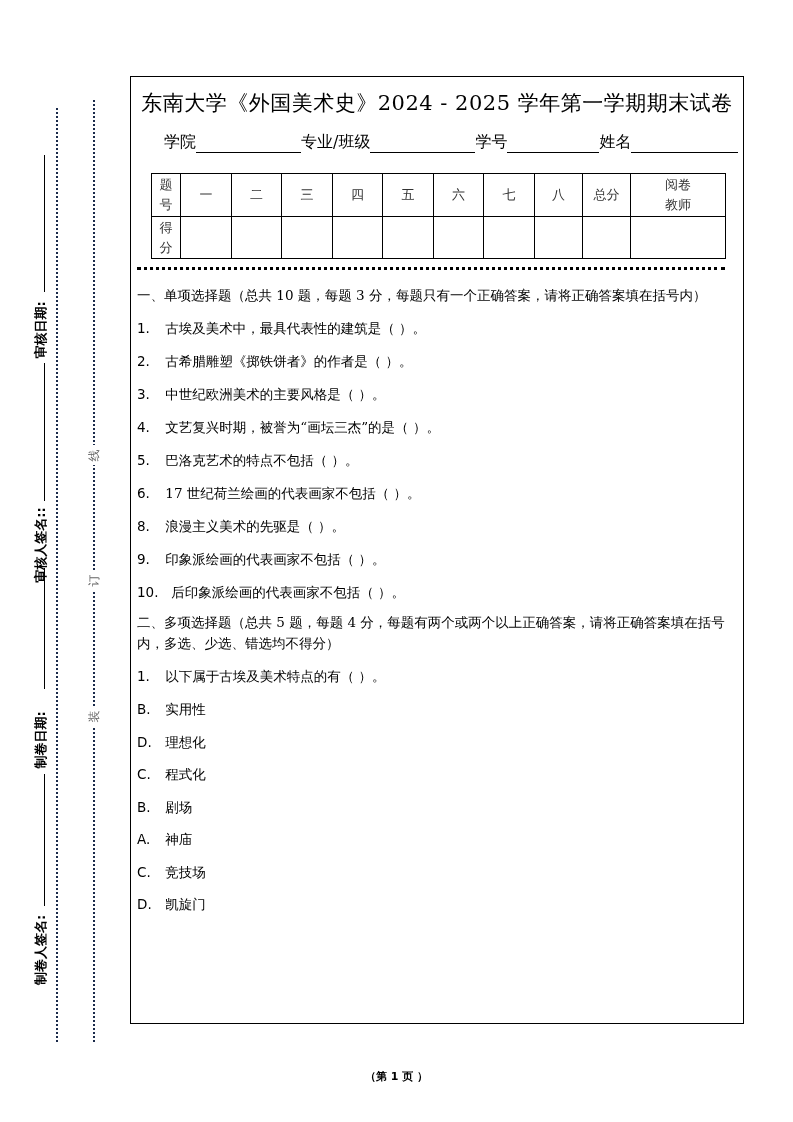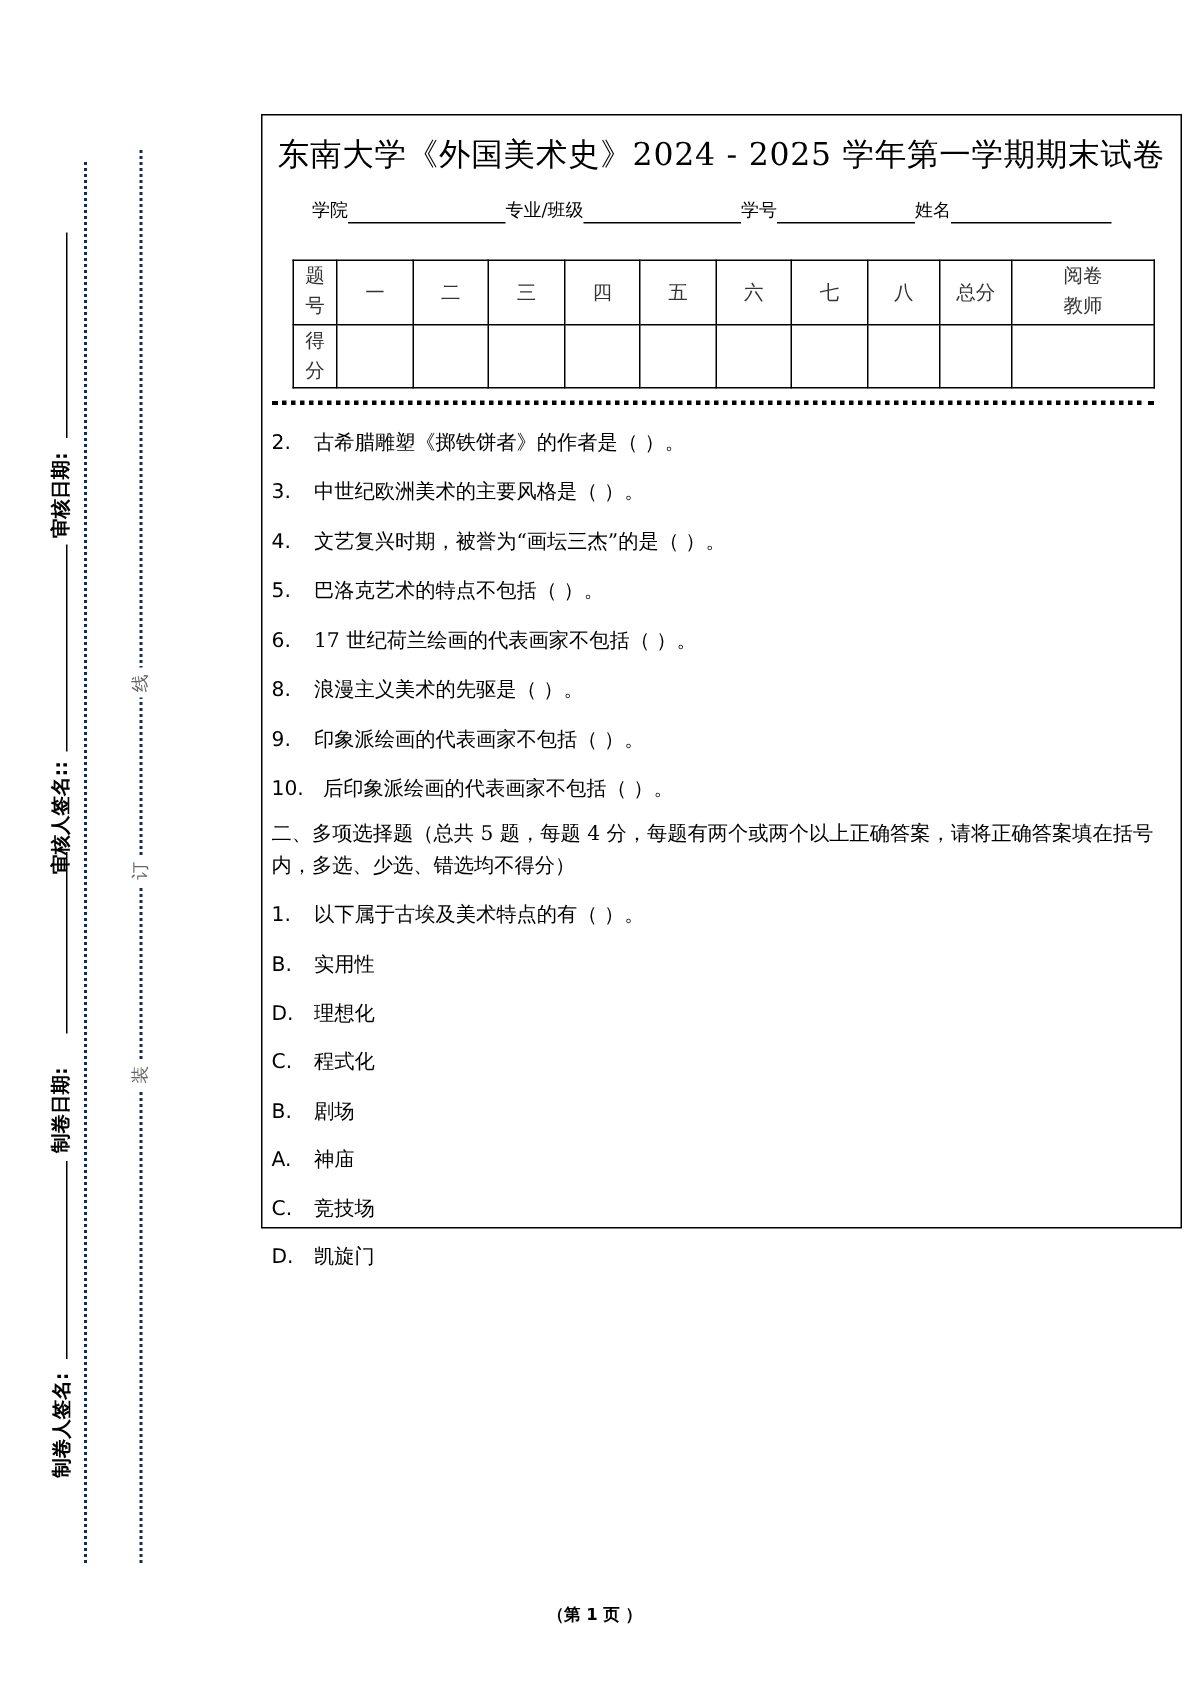--- a/index.html
+++ b/index.html
@@ -14,28 +14,28 @@
 
   .vlabel { position: absolute; left: 26px; width: 30px; font-family: "DejaVu Sans", "Liberation Sans", sans-serif;
             font-weight: bold; font-size: 13px; white-space: nowrap;
             transform-origin: center center; display: flex; align-items: center; justify-content: center; }
   .vlabel span { display: inline-block; transform: rotate(-90deg); }
   .bind-char { position: absolute; left: 84px; width: 20px; height: 20px; background: #fff;
                font-size: 12px; color: #666; display: flex; align-items: center; justify-content: center; }
   .bind-char span { display: inline-block; transform: rotate(-90deg); }
 
   
-  .paper { position: absolute; left: 130px; top: 76px; width: 614px; height: 743px;
-           border: 1.5px solid #000; box-sizing: border-box; margin-left: 44px; }
+  .paper { position: absolute; left: 130px; top: 76px; width: 614px; height: 948px;
+           border: 1.5px solid #000; box-sizing: border-box; }
 
   .title { position: absolute; left: 0; top: 12px; width: 100%; text-align: center;
            font-size: 21px; letter-spacing: 0.5px; }
 
   .info-row { position: absolute; left: 33px; top: 55px; display: flex; align-items: flex-end;
-              font-size: 12px; }
+              font-size: 16px; }
   .info-row .lbl { white-space: nowrap; }
   .info-row .blank { border-bottom: 1px solid #000; height: 14px; display: inline-block; }
 
   table.score { position: absolute; left: 20px; top: 96px; border-collapse: collapse;
                 font-family: "DejaVu Sans", "Liberation Sans", sans-serif; font-size: 13px; color: #333; }
   table.score td { border: 1px solid #000; text-align: center; padding: 0; }
   table.score tr.h td { height: 42px; }
   table.score tr.s td { height: 41px; }
   table.score td.rowhead { line-height: 20px; }
 
@@ -141,21 +141,23 @@
       <td></td>
       <td></td>
     </tr>
   </tbody>
     </table>
 
   <div class="sep-dots"></div>
 
   <div class="body-text">
 
+    <div class="section-head">一、单项选择题（总共 10 题，每题 3 分，每题只有一个正确答案，请将正确答案填在括号内）</div>
 
+    <div class="q"><span class="num">1.</span> <span>古埃及美术中，最具代表性的建筑是（   ）。</span></div>
     <div class="q"><span class="num">2.</span> <span>古希腊雕塑《掷铁饼者》的作者是（   ）。</span></div>
     <div class="q"><span class="num">3.</span> <span>中世纪欧洲美术的主要风格是（   ）。</span></div>
     <div class="q"><span class="num">4.</span> <span>文艺复兴时期，被誉为“画坛三杰”的是（   ）。</span></div>
     <div class="q"><span class="num">5.</span> <span>巴洛克艺术的特点不包括（   ）。</span></div>
     <div class="q"><span class="num">6.</span> <span>17 世纪荷兰绘画的代表画家不包括（   ）。</span></div>
     <div class="q"><span class="num">8.</span> <span>浪漫主义美术的先驱是（   ）。</span></div>
     <div class="q"><span class="num">9.</span> <span>印象派绘画的代表画家不包括（   ）。</span></div>
     <div class="q" style="height:30px;"><span class="num" style="min-width:30px;">10.</span> <span>后印象派绘画的代表画家不包括（   ）。</span></div>
 
     <div class="section-head"> 二、多项选择题（总共 5 题，每题 4 分，每题有两个或两个以上正确答案，请将正确答案填在括号内，多选、少选、错选均不得分）</div>

